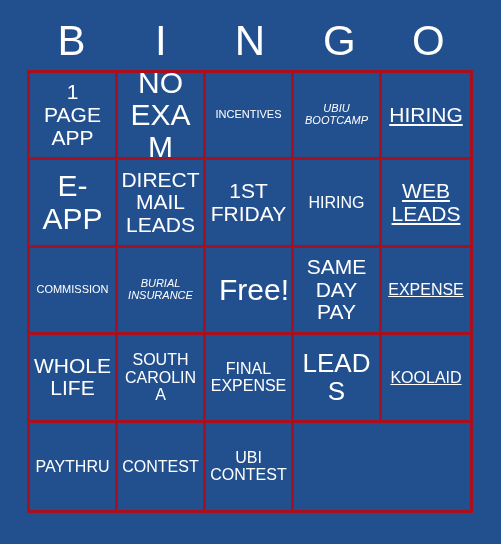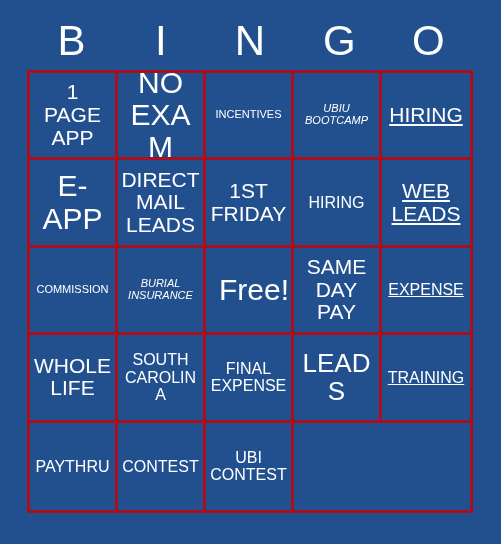--- a/index.html
+++ b/index.html
@@ -165,21 +165,21 @@
 CAROLINA</span>
       </div>
       <div class="cell">
         <span class="cell-text fs-sm">FINAL
 EXPENSE</span>
       </div>
       <div class="cell">
         <span class="cell-text fs-lg">LEADS</span>
       </div>
       <div class="cell">
-        <span class="cell-text fs-sm">TRAINING</span>
+        <span class="cell-text fs-sm">KOOLAID</span>
       </div>
       <div class="cell">
         <span class="cell-text fs-sm">PAYTHRU</span>
       </div>
       <div class="cell">
         <span class="cell-text fs-sm">CONTEST</span>
       </div>
       <div class="cell">
         <span class="cell-text fs-sm">UBI
 CONTEST</span>

